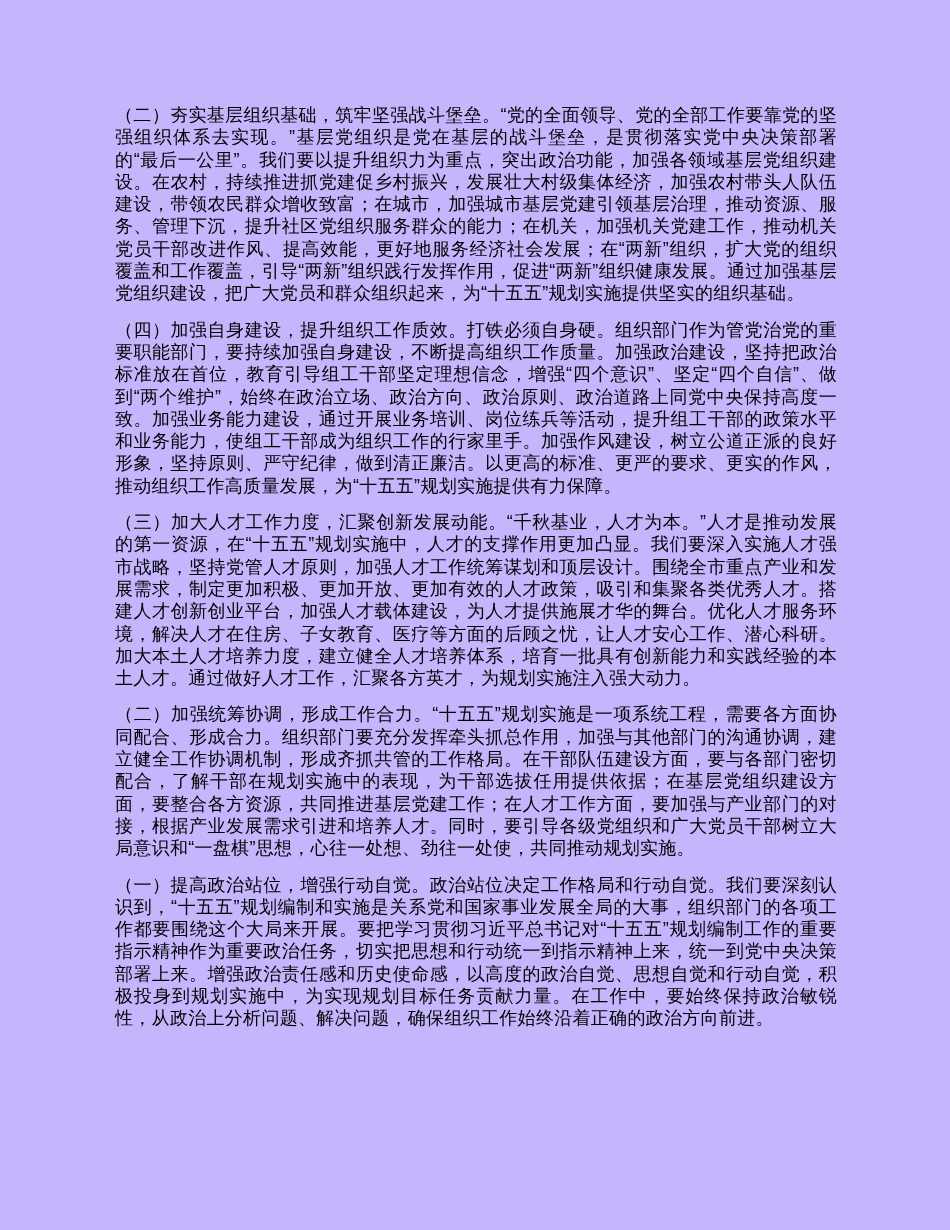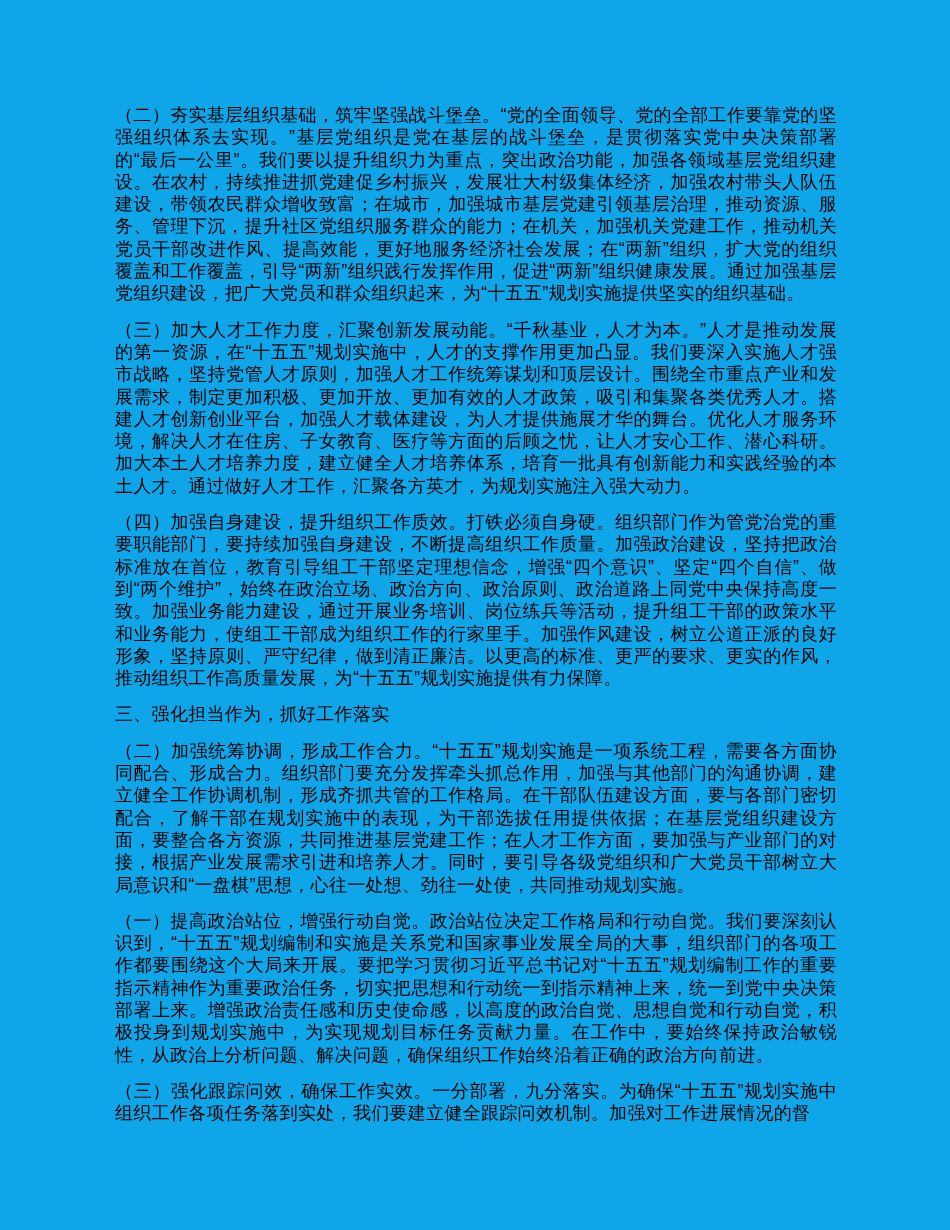--- a/index.html
+++ b/index.html
@@ -4,21 +4,21 @@
 <style>
   html, body {
     margin: 0;
     padding: 0;
     background: #ffffff;
   }
   .page {
     position: relative;
     width: 950px;
     height: 1230px;
-    background: #0ea5e9;
+    background: #c4b5fd;
     overflow: hidden;
     box-sizing: border-box;
     font-family: "Liberation Sans", sans-serif;
   }
   .doc {
     position: absolute;
     left: 115px;
     top: 104px;
     width: 722px;
     color: #000000;
@@ -35,20 +35,18 @@
   .doc p.heading {
     text-align: left;
   }
 </style>
 </head>
 <body>
 
 <div class="page">
   <div class="doc">
     <p>（二）夯实基层组织基础，筑牢坚强战斗堡垒。“党的全面领导、党的全部工作要靠党的坚强组织体系去实现。”基层党组织是党在基层的战斗堡垒，是贯彻落实党中央决策部署的“最后一公里”。我们要以提升组织力为重点，突出政治功能，加强各领域基层党组织建设。在农村，持续推进抓党建促乡村振兴，发展壮大村级集体经济，加强农村带头人队伍建设，带领农民群众增收致富；在城市，加强城市基层党建引领基层治理，推动资源、服务、管理下沉，提升社区党组织服务群众的能力；在机关，加强机关党建工作，推动机关党员干部改进作风、提高效能，更好地服务经济社会发展；在“两新”组织，扩大党的组织覆盖和工作覆盖，引导“两新”组织践行发挥作用，促进“两新”组织健康发展。通过加强基层党组织建设，把广大党员和群众组织起来，为“十五五”规划实施提供坚实的组织基础。</p>
+    <p>（四）加强自身建设，提升组织工作质效。打铁必须自身硬。组织部门作为管党治党的重要职能部门，要持续加强自身建设，不断提高组织工作质量。加强政治建设，坚持把政治标准放在首位，教育引导组工干部坚定理想信念，增强“四个意识”、坚定“四个自信”、做到“两个维护”，始终在政治立场、政治方向、政治原则、政治道路上同党中央保持高度一致。加强业务能力建设，通过开展业务培训、岗位练兵等活动，提升组工干部的政策水平和业务能力，使组工干部成为组织工作的行家里手。加强作风建设，树立公道正派的良好形象，坚持原则、严守纪律，做到清正廉洁。以更高的标准、更严的要求、更实的作风，推动组织工作高质量发展，为“十五五”规划实施提供有力保障。</p>
     <p>（三）加大人才工作力度，汇聚创新发展动能。“千秋基业，人才为本。”人才是推动发展的第一资源，在“十五五”规划实施中，人才的支撑作用更加凸显。我们要深入实施人才强市战略，坚持党管人才原则，加强人才工作统筹谋划和顶层设计。围绕全市重点产业和发展需求，制定更加积极、更加开放、更加有效的人才政策，吸引和集聚各类优秀人才。搭建人才创新创业平台，加强人才载体建设，为人才提供施展才华的舞台。优化人才服务环境，解决人才在住房、子女教育、医疗等方面的后顾之忧，让人才安心工作、潜心科研。加大本土人才培养力度，建立健全人才培养体系，培育一批具有创新能力和实践经验的本土人才。通过做好人才工作，汇聚各方英才，为规划实施注入强大动力。</p>
-    <p>（四）加强自身建设，提升组织工作质效。打铁必须自身硬。组织部门作为管党治党的重要职能部门，要持续加强自身建设，不断提高组织工作质量。加强政治建设，坚持把政治标准放在首位，教育引导组工干部坚定理想信念，增强“四个意识”、坚定“四个自信”、做到“两个维护”，始终在政治立场、政治方向、政治原则、政治道路上同党中央保持高度一致。加强业务能力建设，通过开展业务培训、岗位练兵等活动，提升组工干部的政策水平和业务能力，使组工干部成为组织工作的行家里手。加强作风建设，树立公道正派的良好形象，坚持原则、严守纪律，做到清正廉洁。以更高的标准、更严的要求、更实的作风，推动组织工作高质量发展，为“十五五”规划实施提供有力保障。</p>
-    <p class="heading">三、强化担当作为，抓好工作落实</p>
     <p>（二）加强统筹协调，形成工作合力。“十五五”规划实施是一项系统工程，需要各方面协同配合、形成合力。组织部门要充分发挥牵头抓总作用，加强与其他部门的沟通协调，建立健全工作协调机制，形成齐抓共管的工作格局。在干部队伍建设方面，要与各部门密切配合，了解干部在规划实施中的表现，为干部选拔任用提供依据；在基层党组织建设方面，要整合各方资源，共同推进基层党建工作；在人才工作方面，要加强与产业部门的对接，根据产业发展需求引进和培养人才。同时，要引导各级党组织和广大党员干部树立大局意识和“一盘棋”思想，心往一处想、劲往一处使，共同推动规划实施。</p>
     <p>（一）提高政治站位，增强行动自觉。政治站位决定工作格局和行动自觉。我们要深刻认识到，“十五五”规划编制和实施是关系党和国家事业发展全局的大事，组织部门的各项工作都要围绕这个大局来开展。要把学习贯彻习近平总书记对“十五五”规划编制工作的重要指示精神作为重要政治任务，切实把思想和行动统一到指示精神上来，统一到党中央决策部署上来。增强政治责任感和历史使命感，以高度的政治自觉、思想自觉和行动自觉，积极投身到规划实施中，为实现规划目标任务贡献力量。在工作中，要始终保持政治敏锐性，从政治上分析问题、解决问题，确保组织工作始终沿着正确的政治方向前进。</p>
-    <p>（三）强化跟踪问效，确保工作实效。一分部署，九分落实。为确保“十五五”规划实施中组织工作各项任务落到实处，我们要建立健全跟踪问效机制。加强对工作进展情况的督</p>
   </div>
 </div>
 
 </body></html>

